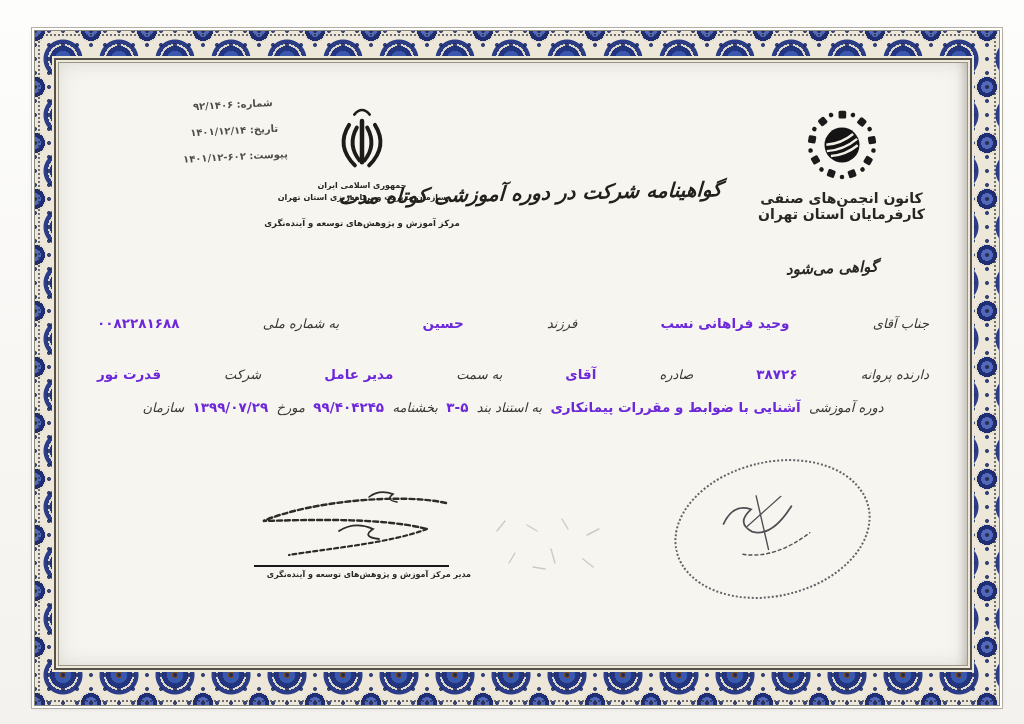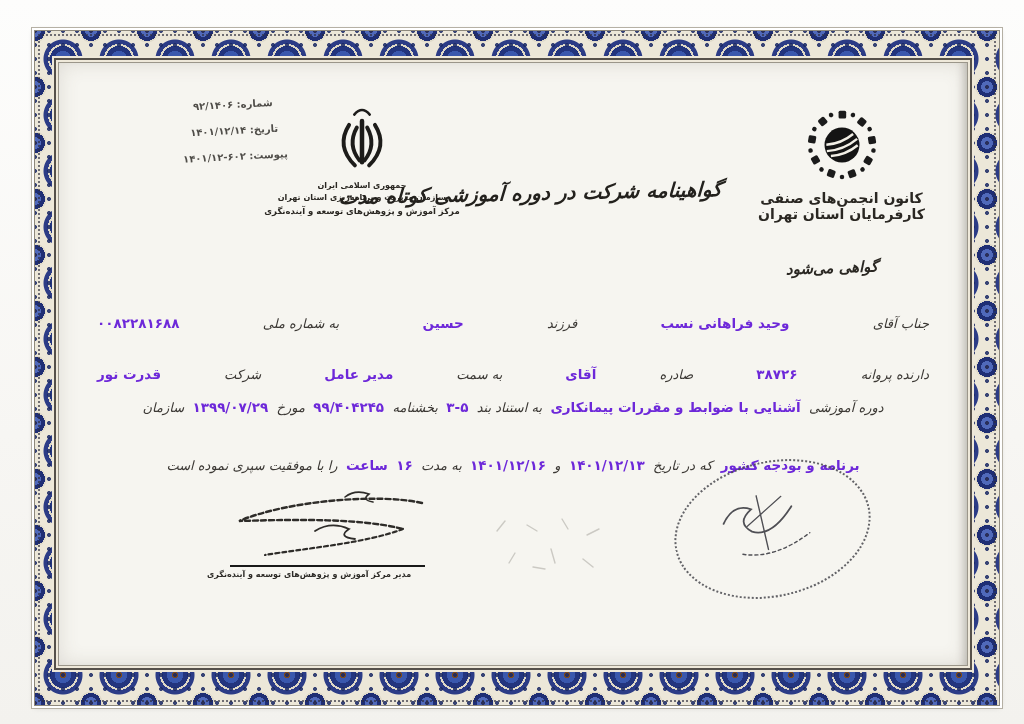--- a/index.html
+++ b/index.html
@@ -35,21 +35,21 @@
   }
   .abs{position:absolute;}
   
   .letterhead{left:auto;right:640px;top:36px;width:185px;text-align:center;
     transform:rotate(-3deg);font-size:10px;font-weight:700;color:#33302c;letter-spacing:1px;opacity:.85;}
   .letterhead div{margin-bottom:15px;white-space:nowrap;}
   
   .gov{right:500px;top:42px;width:210px;text-align:center;}
   .gov .cap1{font-size:8px;font-weight:700;margin-top:4px;}
   .gov .cap2{font-size:8px;font-weight:700;margin-top:3px;}
-  .gov .cap3{font-size:8.5px;font-weight:700;margin-top:4px;}
+  .gov .cap3{font-size:8.5px;font-weight:700;margin-top:16px;}
   
   .orgr{right:18px;top:44px;width:215px;text-align:center;}
   .orgr .cap{font-size:14px;font-weight:700;margin-top:7px;letter-spacing:.3px;}
   
   .title{right:245px;top:118px;width:380px;text-align:center;
     font-size:20px;font-weight:700;font-style:italic;transform:rotate(-1.2deg) skewX(-4deg);
     color:#23211d;white-space:nowrap;}
   .salut{right:55px;top:196px;width:160px;text-align:center;
     font-size:15px;font-weight:700;font-style:italic;transform:rotate(-2deg);}
   
@@ -57,21 +57,21 @@
   .row1{top:252px;}
   .row2{top:303px;}
   .rowc{left:30px;right:30px;text-align:center;white-space:nowrap;font-size:12.5px;font-weight:600;}
   .row3{top:336px;}
   .row4{top:394px;}
   .lbl{font-size:13px;font-style:italic;color:#3b3834;font-weight:500;}
   .val{font-size:13.5px;font-weight:700;color:#6d28d9;}
   .rowc .lbl{margin:0 2px;}
   .rowc .val{margin:0 2px;}
   
-  .sig-left{right:520px;top:424px;width:240px;text-align:left;}
+  .sig-left{right:496px;top:424px;width:240px;text-align:right;}
   .sig-left .role{font-size:8px;font-weight:700;margin-top:3px;color:#2c2a26;}
   .sig-line{width:195px;height:2px;background:#191919;margin:0 auto;}
   .stamp-right{right:95px;top:398px;width:195px;height:132px;
     border:2.5px dotted #4a4a50;border-radius:50%;transform:rotate(-13deg);opacity:.85;}
   .stamp-center{right:330px;top:438px;width:170px;height:85px;opacity:.30;}
   svg{display:block;margin:0 auto;}
 </style>
 </head>
 <body>
 
@@ -166,31 +166,20 @@
       <span class="val">آشنایی با ضوابط و مقررات پیمانکاری</span>
       <span class="lbl">به استناد بند</span>
       <span class="val">۵-۳</span>
       <span class="lbl">بخشنامه</span>
       <span class="val">۹۹/۴۰۴۲۴۵</span>
       <span class="lbl">مورخ</span>
       <span class="val">۱۳۹۹/۰۷/۲۹</span>
       <span class="lbl">سازمان</span>
     </div>
 
-    <div class="abs rowc row4">
-      <span class="val">برنامه و بودجه کشور</span>
-      <span class="lbl">که در تاریخ</span>
-      <span class="val">۱۴۰۱/۱۲/۱۳</span>
-      <span class="lbl">و</span>
-      <span class="val">۱۴۰۱/۱۲/۱۶</span>
-      <span class="lbl">به مدت</span>
-      <span class="val">۱۶</span>
-      <span class="val">ساعت</span>
-      <span class="lbl">را با موفقیت سپری نموده است</span>
-    </div>
 
     <div class="abs sig-left">
       <span>
         <svg viewBox="0 0 220 78" width="220" height="78">
           <g stroke="#2e2c29" fill="none" stroke-linecap="round">
             <path d="M128 10 q10 -8 24 -3 q-8 6 4 8" stroke-width="1.6"></path>
             <path d="M205 16 C160 6 70 14 22 34 C62 33 140 30 186 42" stroke-width="2.4" stroke-dasharray="5 3"></path>
             <path d="M186 42 C150 56 84 62 48 68" stroke-width="2.2" stroke-dasharray="4 3"></path>
             <path d="M98 44 q16 -10 34 -2 q-12 8 6 10" stroke-width="1.8"></path>
           </g>

